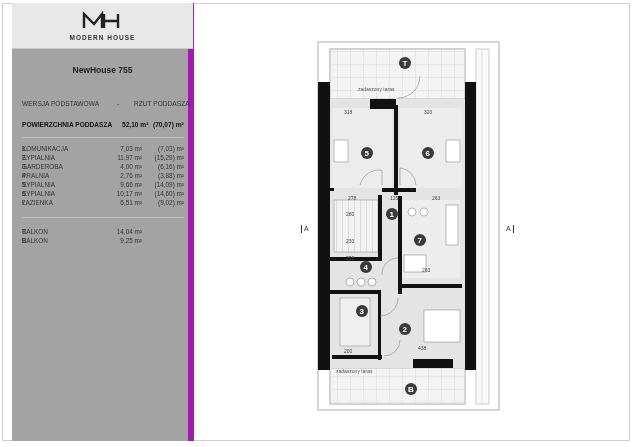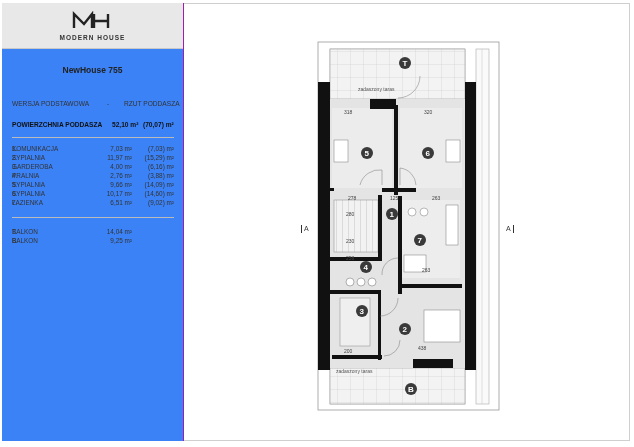--- a/index.html
+++ b/index.html
@@ -1,18 +1,18 @@
 <!DOCTYPE html>
 <html><head>
 <meta charset="utf-8">
 <style>
   html,body{margin:0;padding:0;background:#fff;}
   body{width:634px;height:447px;position:relative;overflow:hidden;font-family:"Liberation Sans",sans-serif;color:#222;}
   .frame{position:absolute;left:2px;top:3px;width:628px;height:438px;border:1px solid #cfcfcf;box-sizing:border-box;}
-  .panel{position:absolute;left:2px;top:3px;width:182px;height:438px;border-right:1px solid #a21caf;box-sizing:border-box;background:#3b82f6;}
+  .panel{position:absolute;left:12px;top:3px;width:182px;height:438px;border-right:6px solid #a21caf;box-sizing:border-box;background:#a3a3a3;}
   .logo-box{position:absolute;left:0;top:0;width:181px;height:45px;background:#e8e8e8;border-bottom:1px solid #c8c8c8;}
   .logo-mark{position:absolute;left:70px;top:8px;width:40px;height:18px;}
   .logo-text{position:absolute;left:0;width:181px;top:31px;text-align:center;font-size:6.5px;font-weight:bold;letter-spacing:1px;color:#333;}
   .title{position:absolute;left:0;width:181px;top:62px;text-align:center;font-size:8.5px;font-weight:bold;color:#222;}
   .row{position:absolute;font-size:6.6px;color:#333;white-space:nowrap;}
   .bold{font-weight:bold;color:#111;}
   .sep{position:absolute;left:10px;width:162px;height:1px;background:#bbb;}
   .room-row{position:absolute;left:10px;width:162px;height:8px;font-size:6.4px;color:#333;}
   .room-row span{position:absolute;top:0;white-space:nowrap;}
   .c-name{left:0;}

